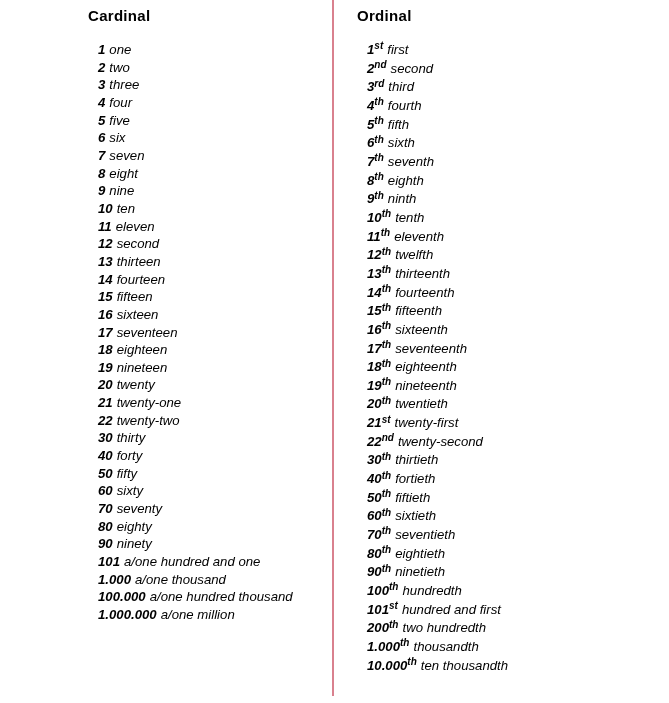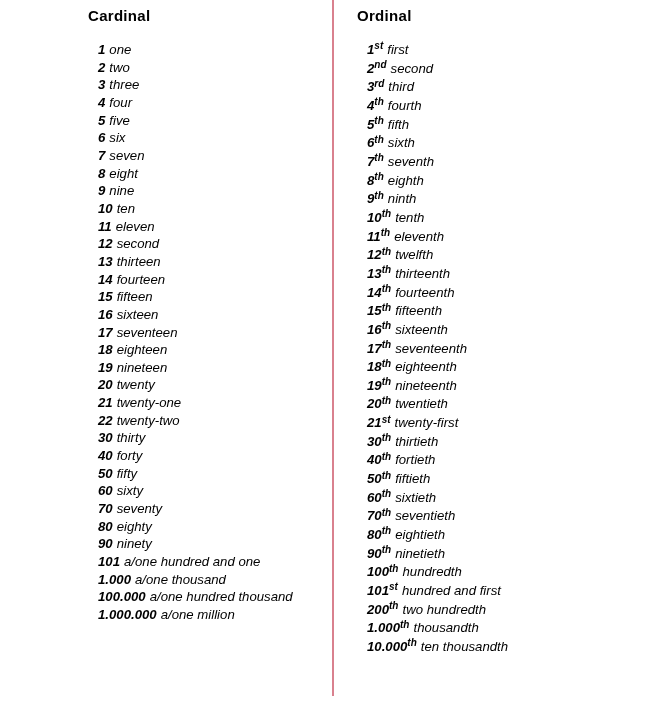--- a/index.html
+++ b/index.html
@@ -151,20 +151,21 @@
         <li class="entry-row"><span class="entry-figure">12</span><sup class="entry-suffix">th</sup><span class="entry-word">twelfth</span></li>
         <li class="entry-row"><span class="entry-figure">13</span><sup class="entry-suffix">th</sup><span class="entry-word">thirteenth</span></li>
         <li class="entry-row"><span class="entry-figure">14</span><sup class="entry-suffix">th</sup><span class="entry-word">fourteenth</span></li>
         <li class="entry-row"><span class="entry-figure">15</span><sup class="entry-suffix">th</sup><span class="entry-word">fifteenth</span></li>
         <li class="entry-row"><span class="entry-figure">16</span><sup class="entry-suffix">th</sup><span class="entry-word">sixteenth</span></li>
         <li class="entry-row"><span class="entry-figure">17</span><sup class="entry-suffix">th</sup><span class="entry-word">seventeenth</span></li>
         <li class="entry-row"><span class="entry-figure">18</span><sup class="entry-suffix">th</sup><span class="entry-word">eighteenth</span></li>
         <li class="entry-row"><span class="entry-figure">19</span><sup class="entry-suffix">th</sup><span class="entry-word">nineteenth</span></li>
         <li class="entry-row"><span class="entry-figure">20</span><sup class="entry-suffix">th</sup><span class="entry-word">twentieth</span></li>
         <li class="entry-row"><span class="entry-figure">21</span><sup class="entry-suffix">st</sup><span class="entry-word">twenty-first</span></li>
+        <li class="entry-row"><span class="entry-figure">22</span><sup class="entry-suffix">nd</sup><span class="entry-word">twenty-second</span></li>
         <li class="entry-row"><span class="entry-figure">30</span><sup class="entry-suffix">th</sup><span class="entry-word">thirtieth</span></li>
         <li class="entry-row"><span class="entry-figure">40</span><sup class="entry-suffix">th</sup><span class="entry-word">fortieth</span></li>
         <li class="entry-row"><span class="entry-figure">50</span><sup class="entry-suffix">th</sup><span class="entry-word">fiftieth</span></li>
         <li class="entry-row"><span class="entry-figure">60</span><sup class="entry-suffix">th</sup><span class="entry-word">sixtieth</span></li>
         <li class="entry-row"><span class="entry-figure">70</span><sup class="entry-suffix">th</sup><span class="entry-word">seventieth</span></li>
         <li class="entry-row"><span class="entry-figure">80</span><sup class="entry-suffix">th</sup><span class="entry-word">eightieth</span></li>
         <li class="entry-row"><span class="entry-figure">90</span><sup class="entry-suffix">th</sup><span class="entry-word">ninetieth</span></li>
         <li class="entry-row"><span class="entry-figure">100</span><sup class="entry-suffix">th</sup><span class="entry-word">hundredth</span></li>
         <li class="entry-row"><span class="entry-figure">101</span><sup class="entry-suffix">st</sup><span class="entry-word">hundred and first</span></li>
         <li class="entry-row"><span class="entry-figure">200</span><sup class="entry-suffix">th</sup><span class="entry-word">two hundredth</span></li>

